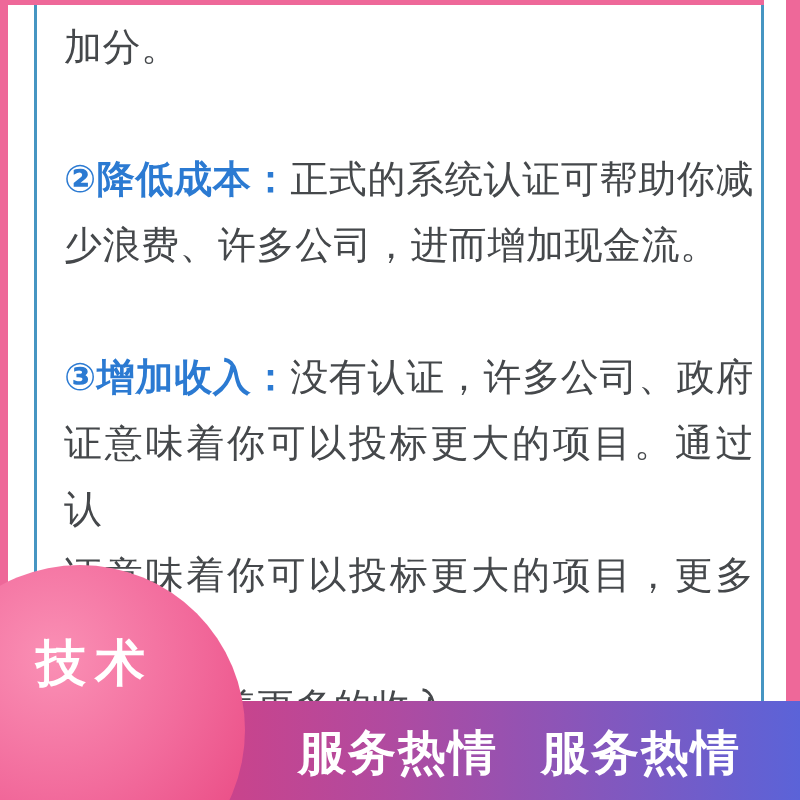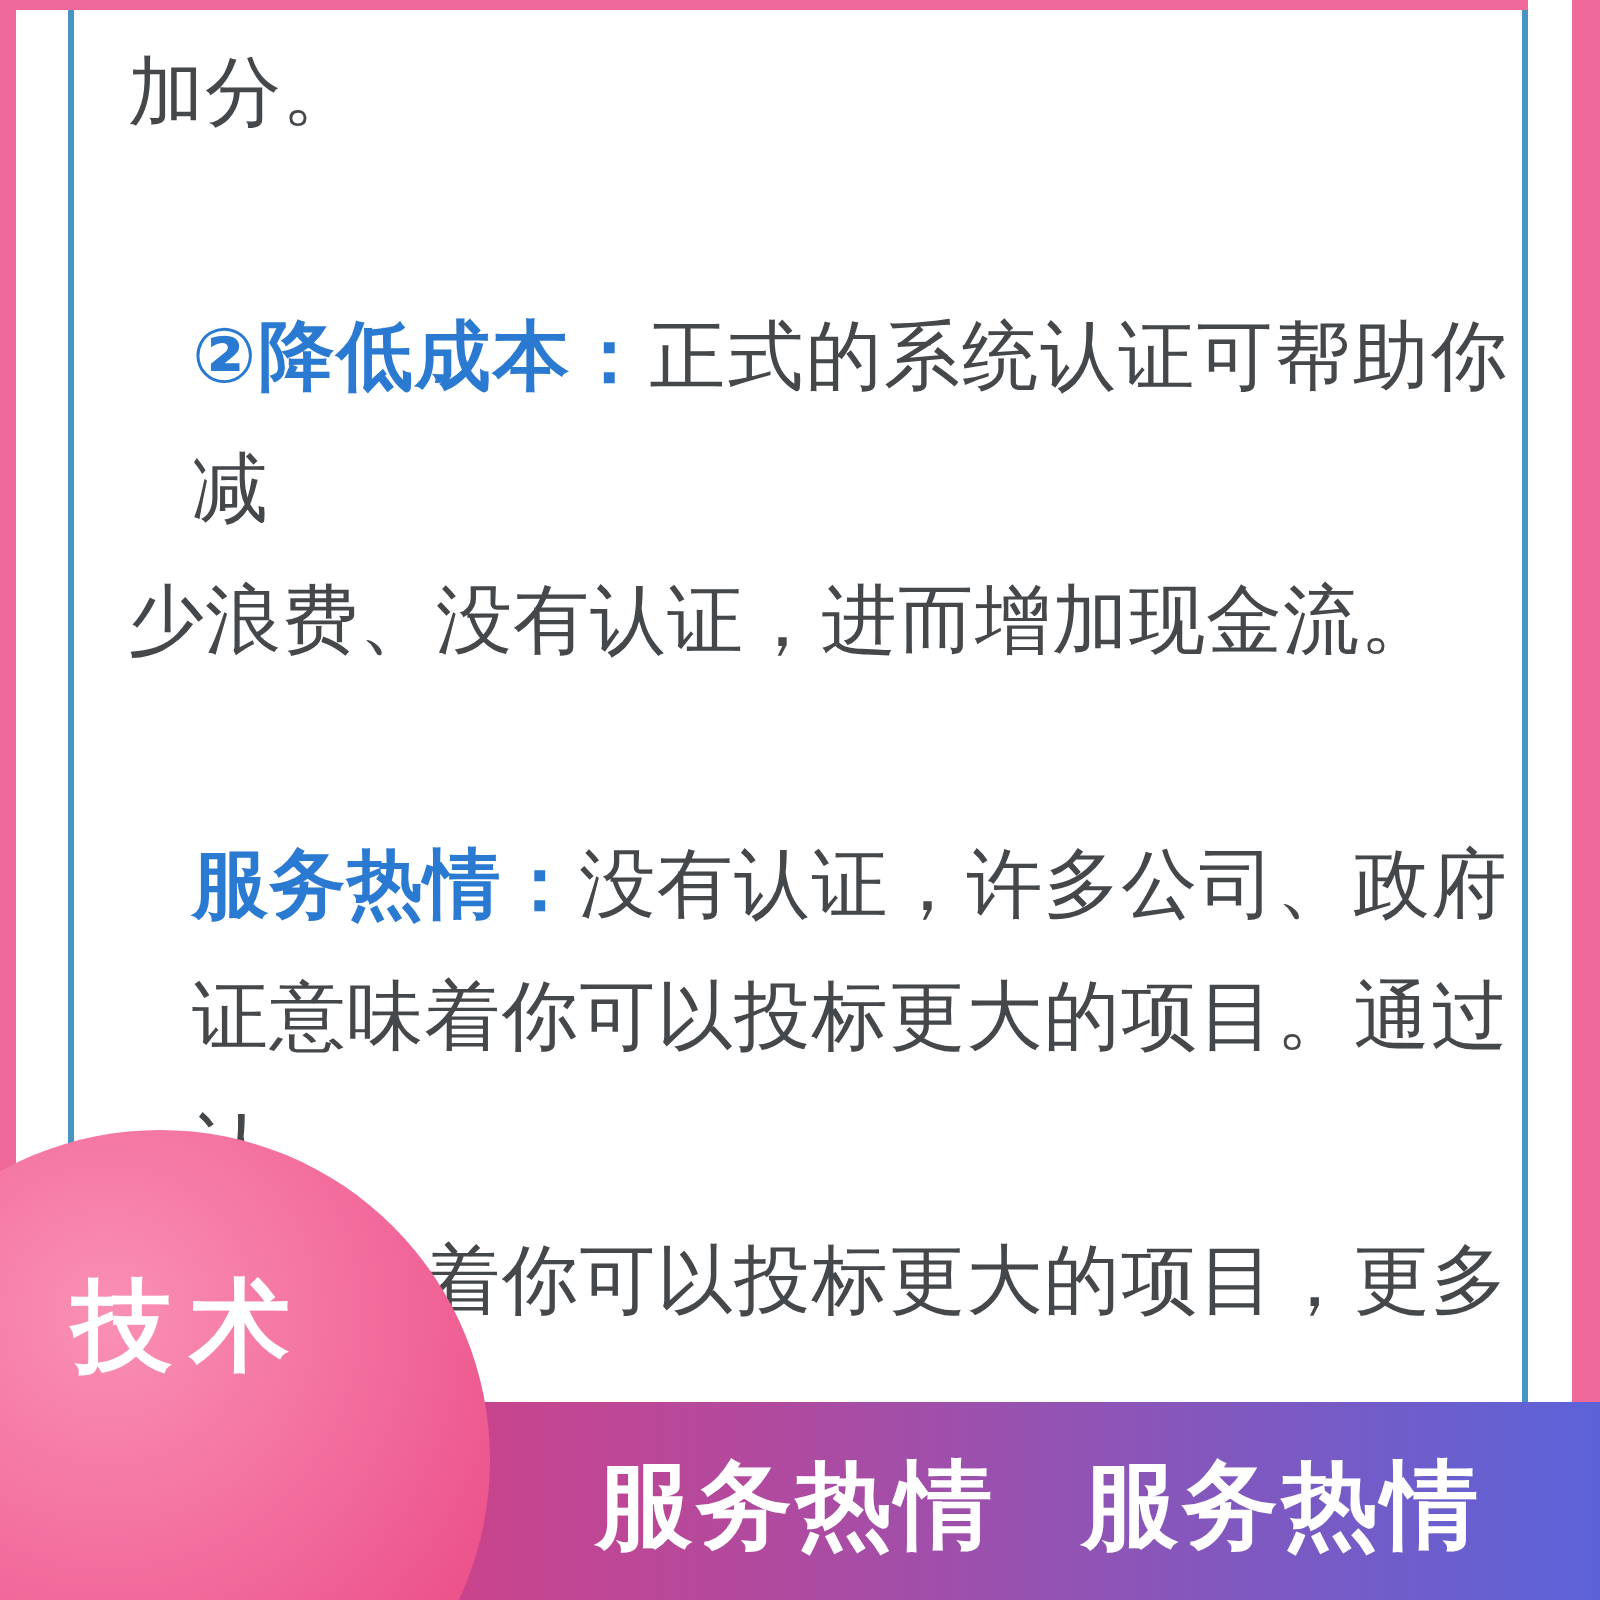--- a/index.html
+++ b/index.html
@@ -39,21 +39,20 @@
     z-index:1;
   }
   .para{margin:0 0 66px 0;}
   .para:last-child{margin-bottom:0;}
   .line{white-space:nowrap;}
   .line.stretch{
     white-space:normal;
     text-align:justify;
     text-align-last:justify;
     text-justify:inter-character;
-    margin-left:32px;
   }
   .head{color:var(--heading-blue);font-weight:700;}
   
   .bar{
     position:absolute;left:0;top:701px;width:800px;height:99px;
     background:linear-gradient(90deg,var(--bar-left) 0%,var(--bar-mid) 48%,var(--bar-right) 100%);
     z-index:4;
     display:flex;align-items:center;
   }
   .bar-text{
@@ -84,25 +83,25 @@
 
 <div class="page">
 
   <div class="content">
     <div class="para">
       <div class="line">加分。</div>
     </div>
 
     <div class="para">
       <div class="line stretch"><span class="head">②降低成本：</span><span>正式的系统认证可帮助你减</span></div>
-      <div class="line">少浪费、没有认证，进而增加现金流。</div>
+      <div class="line">少浪费、许多公司，进而增加现金流。</div>
     </div>
 
     <div class="para">
-      <div class="line stretch"><span class="head">服务热情：</span><span>没有认证，许多公司、政府</span></div>
+      <div class="line stretch"><span class="head">③增加收入：</span><span>没有认证，许多公司、政府</span></div>
       <div class="line stretch">证意味着你可以投标更大的项目。通过认</div>
       <div class="line stretch">证意味着你可以投标更大的项目，更多的</div>
       <div class="line">客户意味着更多的收入。</div>
     </div>
 
   </div>
 
   <div class="vline vline-left"></div>
   <div class="vline vline-right"></div>
   <div class="band-top"></div>

